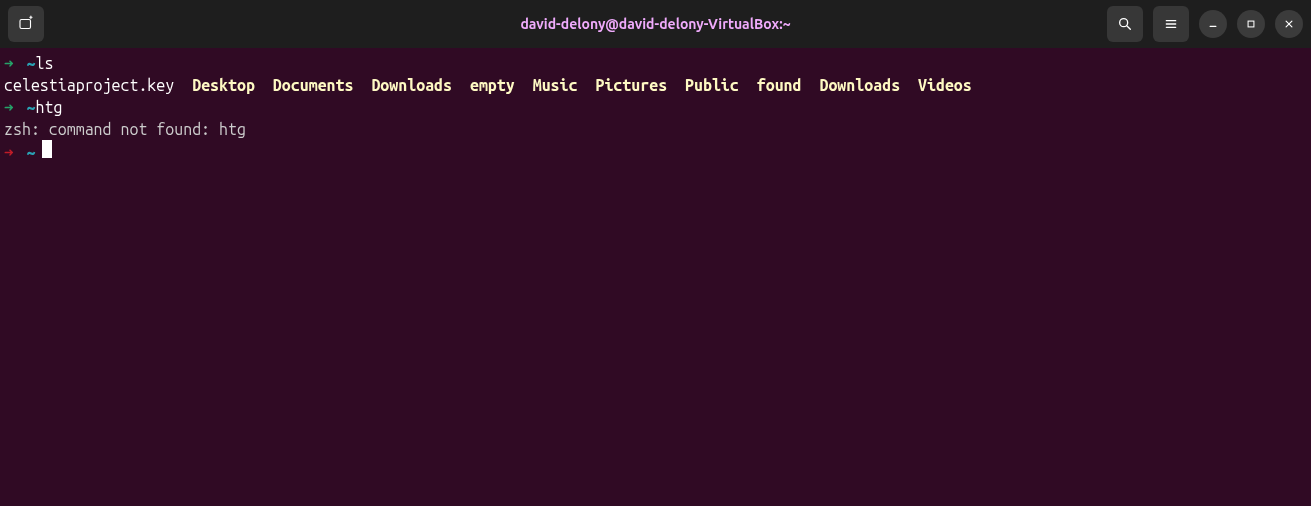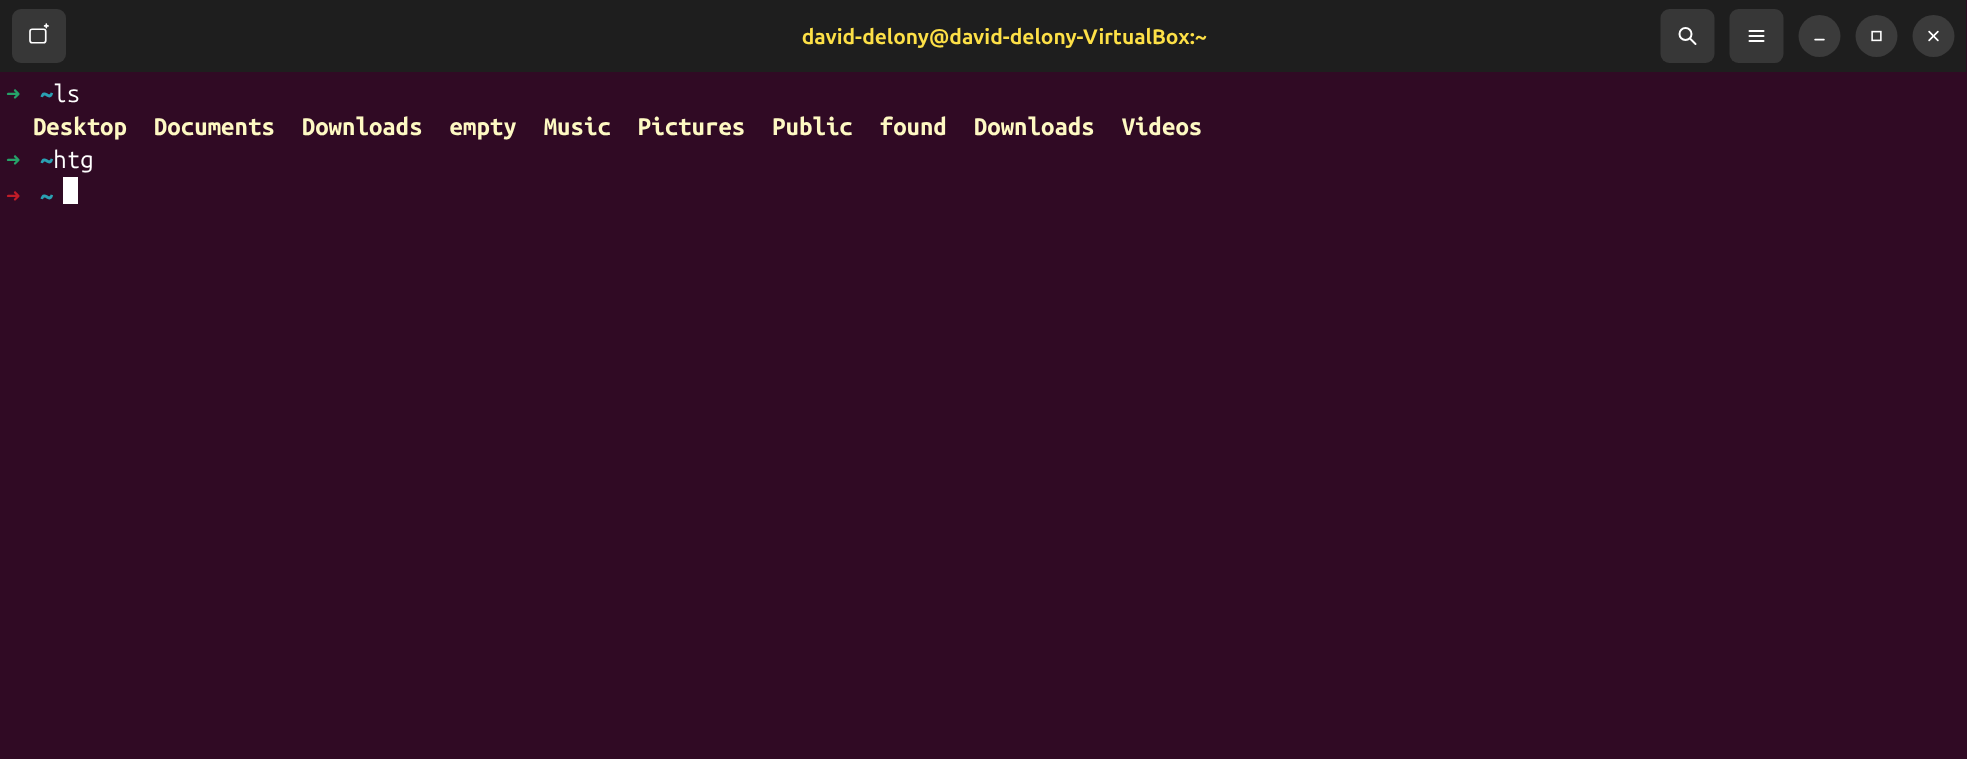--- a/index.html
+++ b/index.html
@@ -46,25 +46,24 @@
     .new-tab-button svg {
       width: 18px;
       height: 18px;
       fill: #ffffff;
     }
 
     .titlebar-title {
       font-family: 'Ubuntu', 'Cantarell', sans-serif;
       font-size: 14px;
       font-weight: bold;
-      color: #fde047;
+      color: #f0abfc;
       position: absolute;
       left: 50%;
       transform: translateX(-50%);
-      margin-left: 14px;
     }
 
     .titlebar-right {
       display: flex;
       align-items: center;
       gap: 10px;
     }
 
     .titlebar-button {
       width: 36px;
@@ -202,20 +201,21 @@
 </div>
 
 <div class="terminal-body">
   <div class="prompt-line">
     <span class="arrow-green">➜</span>
     <span class="spacer">&nbsp;</span>
     <span class="tilde">~</span>
     <span class="command-text">ls</span>
   </div>
   <div class="ls-output">
+    <span class="file-plain">celestiaproject.key</span>
       <span class="spacer">&nbsp;&nbsp;</span>
       <span class="file-dir">Desktop</span>
       <span class="spacer">&nbsp;&nbsp;</span>
       <span class="file-dir">Documents</span>
       <span class="spacer">&nbsp;&nbsp;</span>
       <span class="file-dir">Downloads</span>
       <span class="spacer">&nbsp;&nbsp;</span>
       <span class="file-dir">empty</span>
       <span class="spacer">&nbsp;&nbsp;</span>
       <span class="file-dir">Music</span>
@@ -229,19 +229,20 @@
       <span class="file-dir">Downloads</span>
       <span class="spacer">&nbsp;&nbsp;</span>
       <span class="file-dir">Videos</span>
   </div>
   <div class="prompt-line">
     <span class="arrow-green">➜</span>
     <span class="spacer">&nbsp;</span>
     <span class="tilde">~</span>
     <span class="command-text">htg</span>
   </div>
+  <div class="error-line">zsh: command not found: htg</div>
   <div class="prompt-line">
     <span class="arrow-red">➜</span>
     <span class="spacer">&nbsp;</span>
     <span class="tilde">~</span>
     <span class="cursor"></span>
   </div>
 </div>
 
 </body></html>

